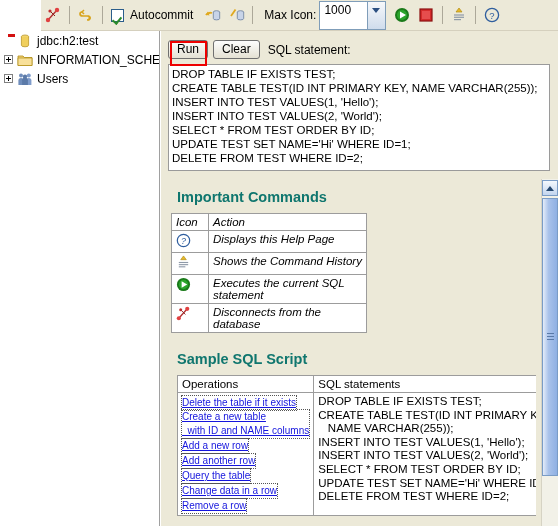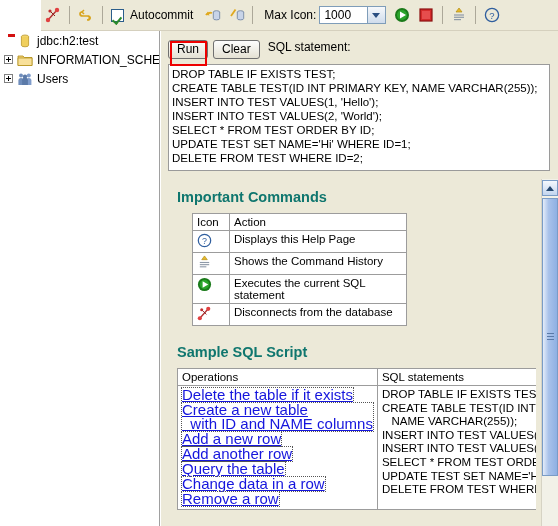--- a/index.html
+++ b/index.html
@@ -36,21 +36,21 @@
   .chk-box::after {
     content: "";
     position: absolute; left: 2px; top: 5px;
     width: 4px; height: 7px;
     border-right: 2px solid #2a8a2a;
     border-bottom: 2px solid #2a8a2a;
     transform: rotate(40deg);
   }
   .combo {
     display: flex; align-items: stretch;
-    height: 18px; width: 67px;
+    height: 29px; width: 67px;
     border: 1px solid #7f9db9; background: #fff;
     box-sizing: border-box;
   }
   .combo .val {
     flex: 1; font-size: 12px; line-height: 17px; padding-left: 4px;
     color: #000;
   }
   .combo .arrow {
     width: 17px; background: linear-gradient(#f6f8fb,#cfdcec);
     border-left: 1px solid #7f9db9;
@@ -91,21 +91,21 @@
 
   
   #main {
     position: absolute; left: 161px; top: 31px;
     width: 397px; height: 495px;
     background: #ece9d8;
     overflow: hidden;
   }
   #cmdrow {
     position: absolute; left: 7px; top: 9px;
-    display: flex; align-items: flex-start;
+    display: flex; align-items: center;
   }
   .btn {
     font-family: "Liberation Sans", sans-serif;
     font-size: 12px;
     background: linear-gradient(#fdfdfd,#e4e1d3);
     border: 1px solid #707070;
     border-radius: 3px;
     padding: 1px 8px;
     color: #000;
     height: 19px;
@@ -166,21 +166,21 @@
     text-align: left;
     font-weight: normal;
     vertical-align: top;
   }
   table.grid th { background: #ffffff; }
   td.iconcell { width: 28px; text-align: center; vertical-align: middle; padding: 1px 2px; }
   .oplink {
     color: #1515dd; text-decoration: underline;
     outline: 1px dotted #555;
     display: inline-block;
-    font-size: 15px;
+    font-size: 10px;
   }
   .sqlcell { white-space: pre; font-size: 11.5px; line-height: 13.6px; }
   .opcell { line-height: 14px; }
 
   
   #vscroll {
     position: absolute; right: 0; top: 148px;
     width: 17px; height: 378px;
     background: #f2f1e8;
     border-left: 1px solid #d6d3c4;
@@ -413,21 +413,21 @@
 INSERT INTO TEST VALUES(1, 'Hello');
 INSERT INTO TEST VALUES(2, 'World');
 SELECT * FROM TEST ORDER BY ID;
 UPDATE TEST SET NAME='Hi' WHERE ID=1;
 DELETE FROM TEST WHERE ID=2;</div>
 
     <div id="helppane">
 
       <div class="h2" style="margin:10px 0 8px 9px;">Important Commands</div>
 
-      <table class="grid" style="margin-left:24px; width:215px;">
+      <table class="grid" style="margin-left:3px; width:196px;font-style:italic;">
         <tbody>
             <tr>
           <th>Icon</th>
           <th>Action</th>
         </tr>
         <tr>
           <td class="iconcell">
             <span class="ico">
               <svg width="15" height="15" viewBox="0 0 16 16">
                 <circle cx="8" cy="8" r="6.6" fill="none" stroke="#2f5e9e" stroke-width="1.3"></circle>

